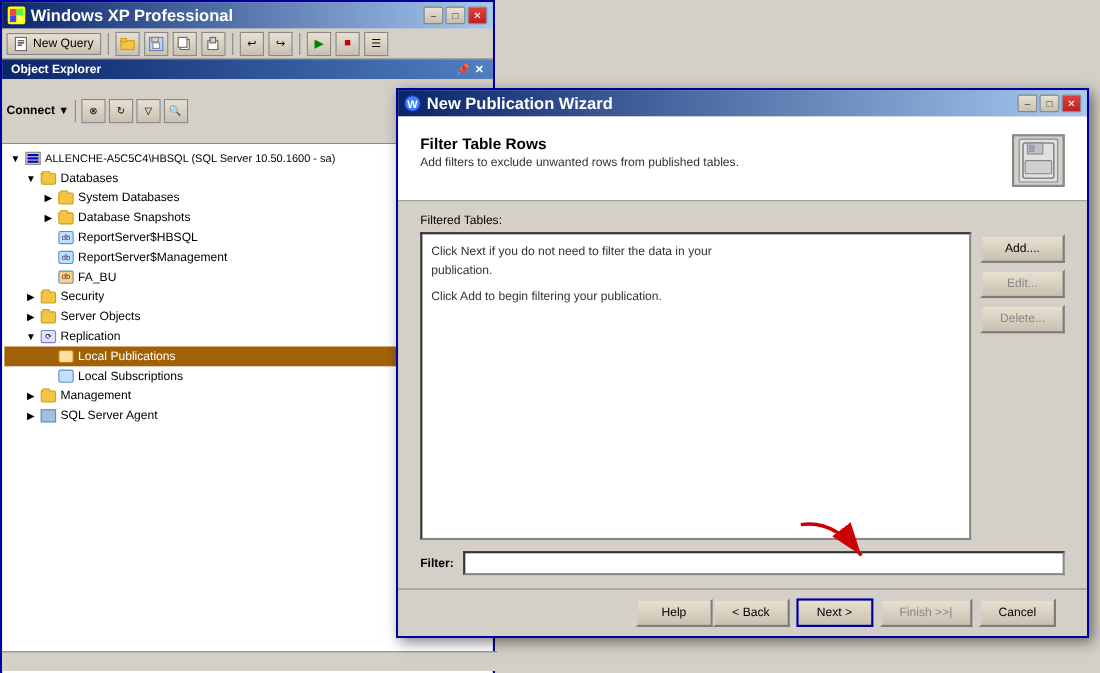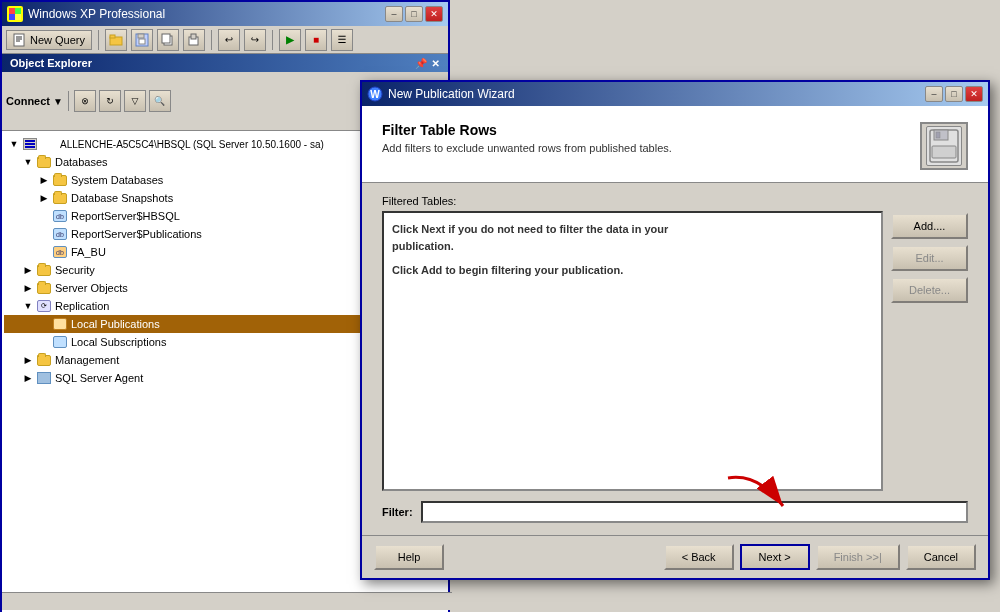--- a/index.html
+++ b/index.html
@@ -41,22 +41,22 @@
       display: flex;
       align-items: center;
       justify-content: center;
       font-size: 9px;
       color: #333;
       font-weight: bold;
       flex-shrink: 0;
     }
     .title-bar-text {
       flex: 1;
-      font-size: 12px;
-      font-weight: normal;
+      font-size: 15px;
+      font-weight: bold;
     }
     .title-bar-buttons {
       display: flex;
       gap: 2px;
     }
     .tb-btn {
       width: 18px;
       height: 16px;
       background: linear-gradient(to bottom, #e8e0d0, #c8c0b0);
       border: 1px solid #888;
@@ -358,21 +358,20 @@
       flex: 1;
       background: white;
       border: 2px inset #888;
       min-height: 280px;
       padding: 8px;
       font-size: 11px;
     }
     .filter-listbox-text {
       color: #333;
       line-height: 1.5;
-      font-weight: bold;
     }
 
     .filter-buttons {
       display: flex;
       flex-direction: column;
       gap: 6px;
       padding-top: 2px;
     }
 
     .filter-row {
@@ -390,25 +389,24 @@
       height: 22px;
       border: 2px inset #888;
       background: white;
       padding: 2px 4px;
       font-size: 11px;
     }
 
     .wizard-footer {
       background: #d4d0c8;
       border-top: 1px solid #888;
-      padding: 8px 12px;
-      display: flex;
-      align-items: center;
-      justify-content: space-between;
-      gap: 12px;
+      padding: 8px 28px;
+      display: flex;
+      align-items: center;
+      justify-content: flex-end;
     }
 
     .wizard-btn {
       background: linear-gradient(to bottom, #e8e0d0, #c8c0b0);
       border: 2px outset #d4d0c8;
       padding: 4px 16px;
       font-size: 11px;
       cursor: pointer;
       min-width: 70px;
       height: 26px;
@@ -541,21 +539,21 @@
 
     <div class="tree-item" style="padding-left:2px;">
       <span class="tree-expand">▼</span>
       <span class="tree-icon">
         <div class="server-icon">
           <div class="server-icon-line"></div>
           <div class="server-icon-line"></div>
           <div class="server-icon-line"></div>
         </div>
       </span>
-      <span style="font-size:10px;margin-left:19px;">ALLENCHE-A5C5C4\HBSQL (SQL Server 10.50.1600 - sa)</span>
+      <span style="font-size:10px;">ALLENCHE-A5C5C4\HBSQL (SQL Server 10.50.1600 - sa)</span>
     </div>
 
     <div class="tree-item indent-1">
       <span class="tree-expand">▼</span>
       <span class="tree-icon">
           <div class="folder-icon"></div>
         </span>
       <span>Databases</span>
     </div>
     <div class="tree-item indent-2">
@@ -577,21 +575,21 @@
       <span class="tree-icon">
           <div class="db-icon">db</div>
         </span>
       <span>ReportServer$HBSQL</span>
     </div>
     <div class="tree-item indent-2">
       <span class="tree-expand"> </span>
       <span class="tree-icon">
           <div class="db-icon">db</div>
         </span>
-      <span>ReportServer$Publications</span>
+      <span>ReportServer$Management</span>
     </div>
     <div class="tree-item indent-2">
       <span class="tree-expand"> </span>
       <span class="tree-icon">
           <div class="db-icon" style="background:#ffd080;">db</div>
         </span>
       <span>FA_BU</span>
     </div>
 
     <div class="tree-item indent-1">

